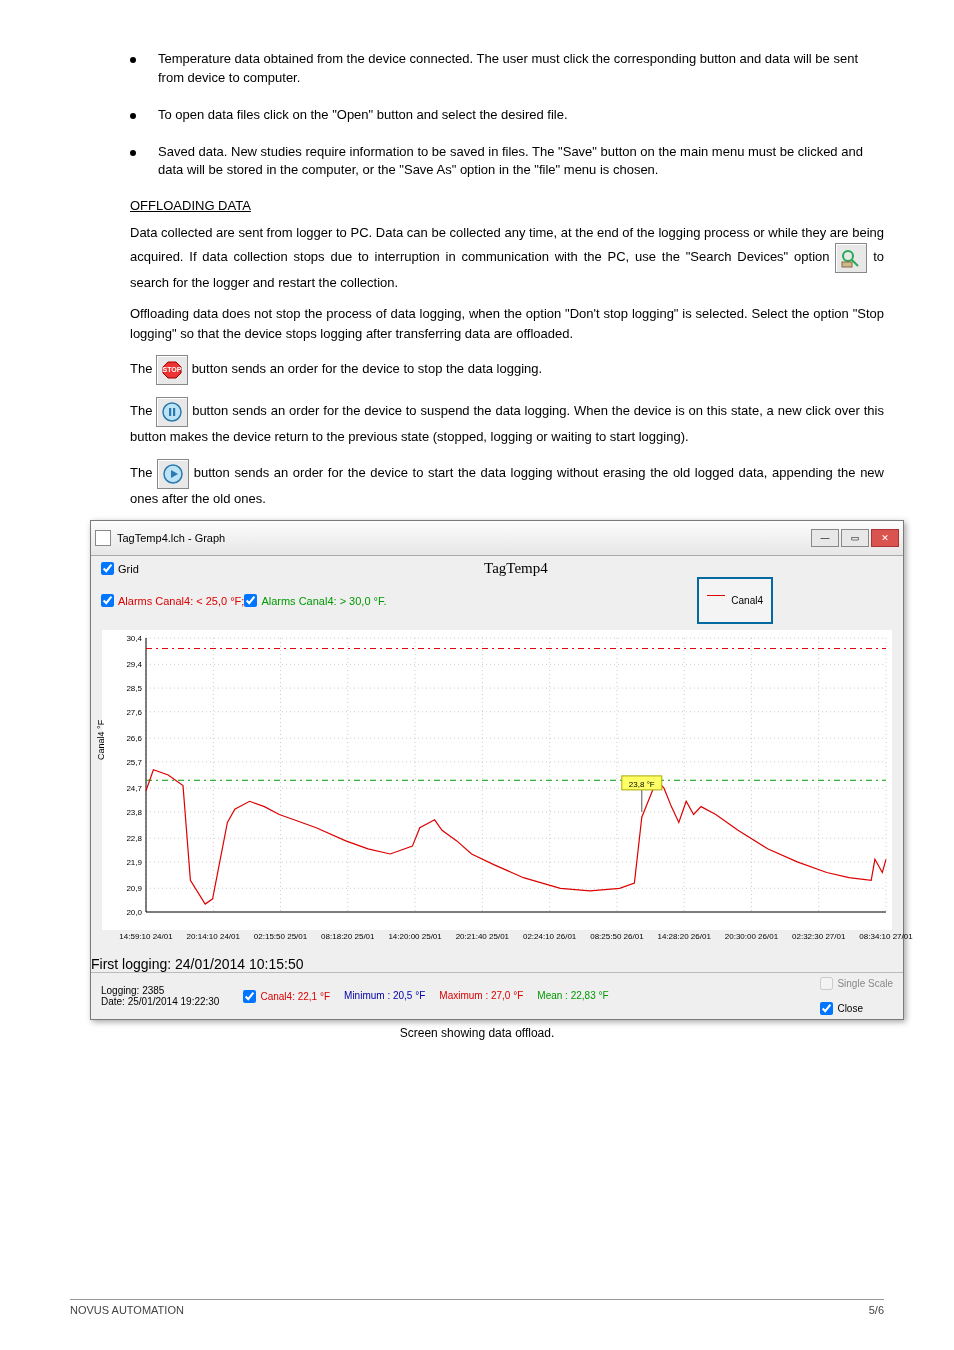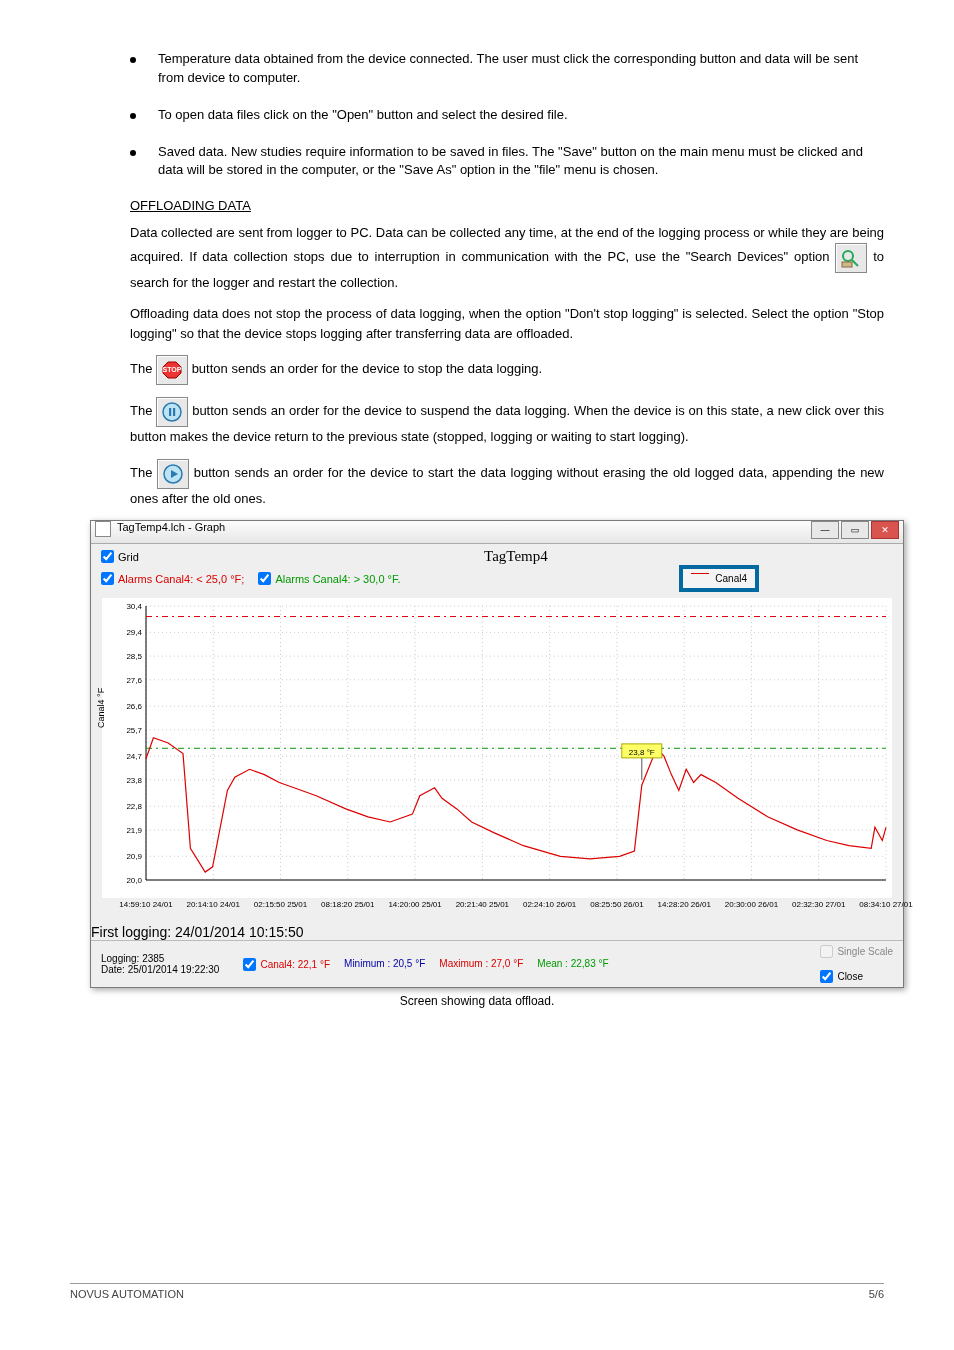--- a/index.html
+++ b/index.html
@@ -7,42 +7,42 @@
   .bullets{margin:20px 0 0 60px}
   .bullet-row{display:flex;align-items:flex-start;margin-bottom:18px}
   .dot{width:6px;height:6px;border-radius:50%;background:#000;margin:7px 22px 0 0;flex-shrink:0}
   .btxt{font-size:13px;line-height:1.45}
   .section-title{font-size:13px;margin:18px 0 10px 60px;text-decoration:underline}
   .para{font-size:13px;line-height:1.5;margin:0 0 12px 60px;text-align:justify}
   .icon-btn{display:inline-block;width:30px;height:28px;border:1px solid #888;background:#e8e8e8;vertical-align:middle;position:relative;box-shadow:inset 1px 1px 0 #fff}
   .icon-btn svg{position:absolute;top:2px;left:2px}
   
   .gwin{margin:4px 0 0 20px;width:812px;background:#efefef;border:1px solid #7a7a7a;box-shadow:2px 2px 6px rgba(0,0,0,.35)}
-  .titlebar{height:22px;background:linear-gradient(#fdfdfd,#e6e6e6);display:flex;align-items:flex-start;padding:0 4px;font-size:11px;border-bottom:1px solid #aaa}
+  .titlebar{height:22px;background:linear-gradient(#fdfdfd,#e6e6e6);display:flex;align-items:center;padding:6px 4px;font-size:11px;border-bottom:1px solid #aaa}
   .titlebar .ticon{width:14px;height:14px;background:#fff;border:1px solid #888;margin-right:6px}
   .winbtns{margin-left:auto;display:flex;gap:2px}
   .winbtn{width:26px;height:16px;border:1px solid #888;background:#e8e8e8;font-size:9px;display:flex;align-items:center;justify-content:center}
   .winbtn.cls{background:#d9534f;color:#fff;border-color:#a33}
-  .toprow{display:flex;align-items:center;gap:14px;padding:4px 10px 0 10px;font-size:11px}
+  .toprow{display:flex;align-items:center;padding:4px 10px 0 10px;font-size:11px}
   .chk{display:flex;align-items:center;gap:4px}
   .chk input{margin:0}
   .charttitle{flex:1;text-align:center;font-size:15px;font-family:Georgia,serif}
-  .legendbox{border:4px solid #0369a1;background:#f4f4f4;padding:4px 8px;font-size:10px;display:flex;align-items:flex-start;gap:6px}
+  .legendbox{border:2px solid #0369a1;background:#f4f4f4;padding:16px 8px;font-size:10px;display:flex;align-items:flex-start;gap:6px}
   .lline{width:18px;height:0;border-top:1.5px solid #d00}
   .plot{position:relative;width:790px;height:300px;margin:6px auto 2px auto;background:#fff}
   .yaxis-label{position:absolute;left:-6px;top:50%;transform:rotate(-90deg) translateX(50%);transform-origin:left top;font-size:9px}
   .plotsvg{display:block}
   .xticks{position:relative;width:790px;margin:0 auto;height:26px}
   .xt{position:absolute;font-size:8px;white-space:nowrap;transform:translateX(-50%)}
   .firstlog{font-size:14px;margin-top:-2px}
   .statbar{display:flex;align-items:center;padding:4px 10px;font-size:10px;border-top:1px solid #bbb;background:#efefef}
   .statbar .mid{display:flex;gap:14px;margin-left:24px}
   .statbar .right{margin-left:auto;display:flex;flex-direction:column;gap:12px}
   .under-graph{text-align:center;font-size:12px;margin-top:6px}
-  .footer{position:absolute;bottom:50px;left:70px;right:70px;border-top:1px solid #999;padding-top:4px;display:flex;justify-content:space-between;font-size:11px;color:#444}
+  .footer{position:absolute;bottom:34px;left:70px;right:70px;border-top:1px solid #999;padding-top:4px;display:flex;justify-content:space-between;font-size:11px;color:#444}
   .red{color:#d00}.grn{color:#090}.blu{color:#00a}.gray{color:#888}
 </style>
 </head>
 <body>
 
 <div class="page">
 
   <div class="bullets">
     <div class="bullet-row">
         <span class="dot"></span>

